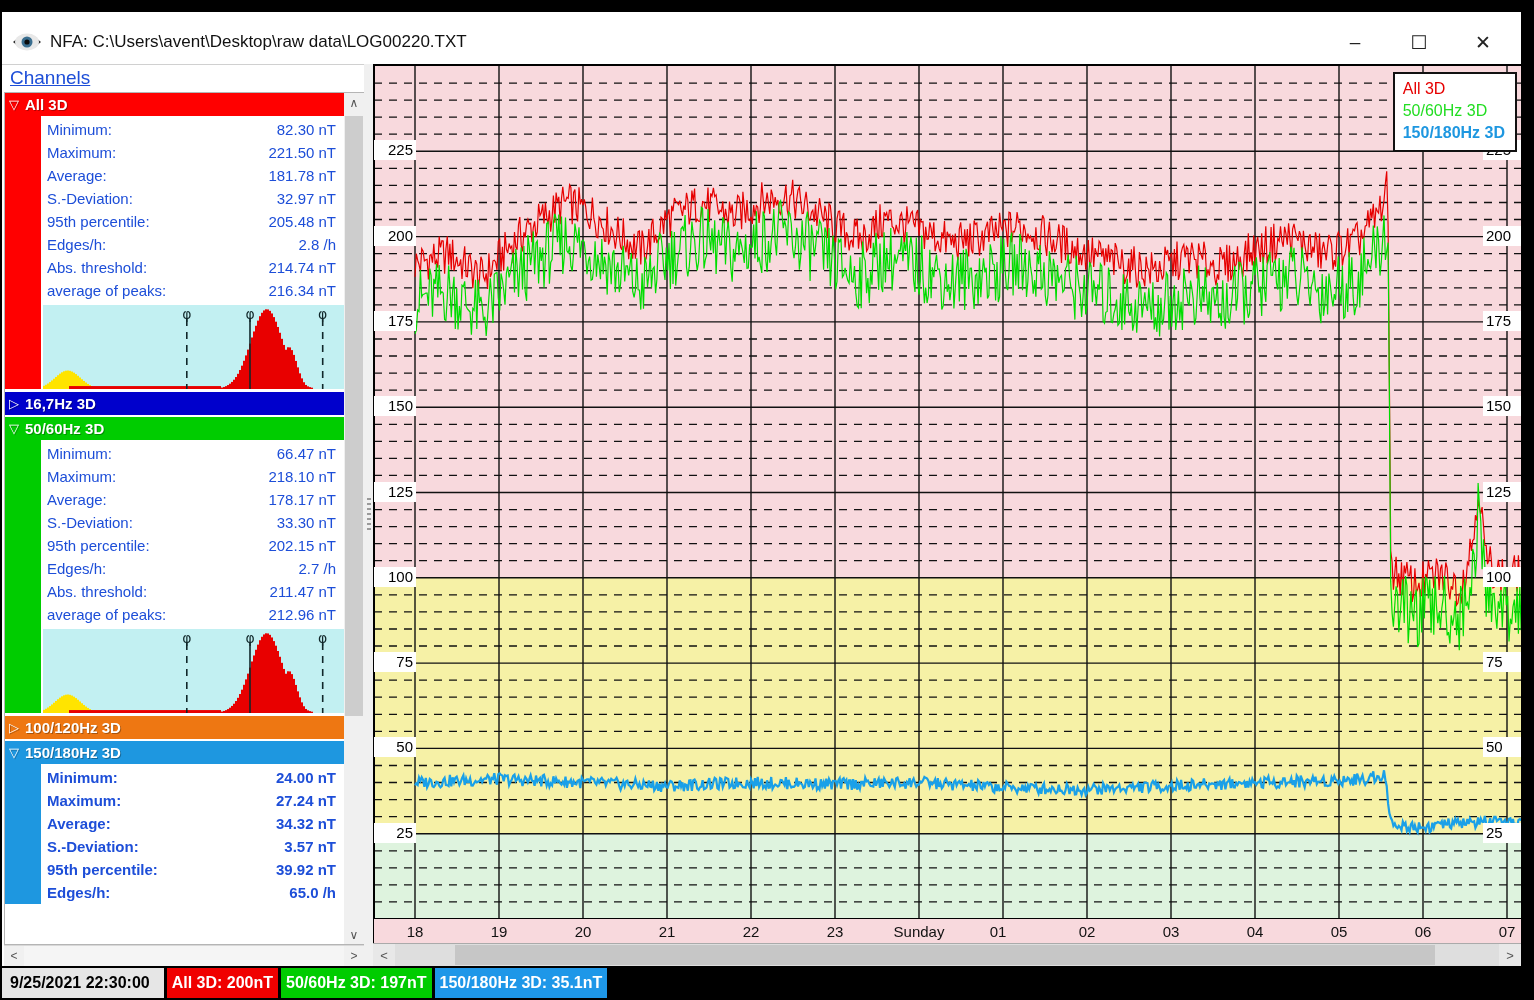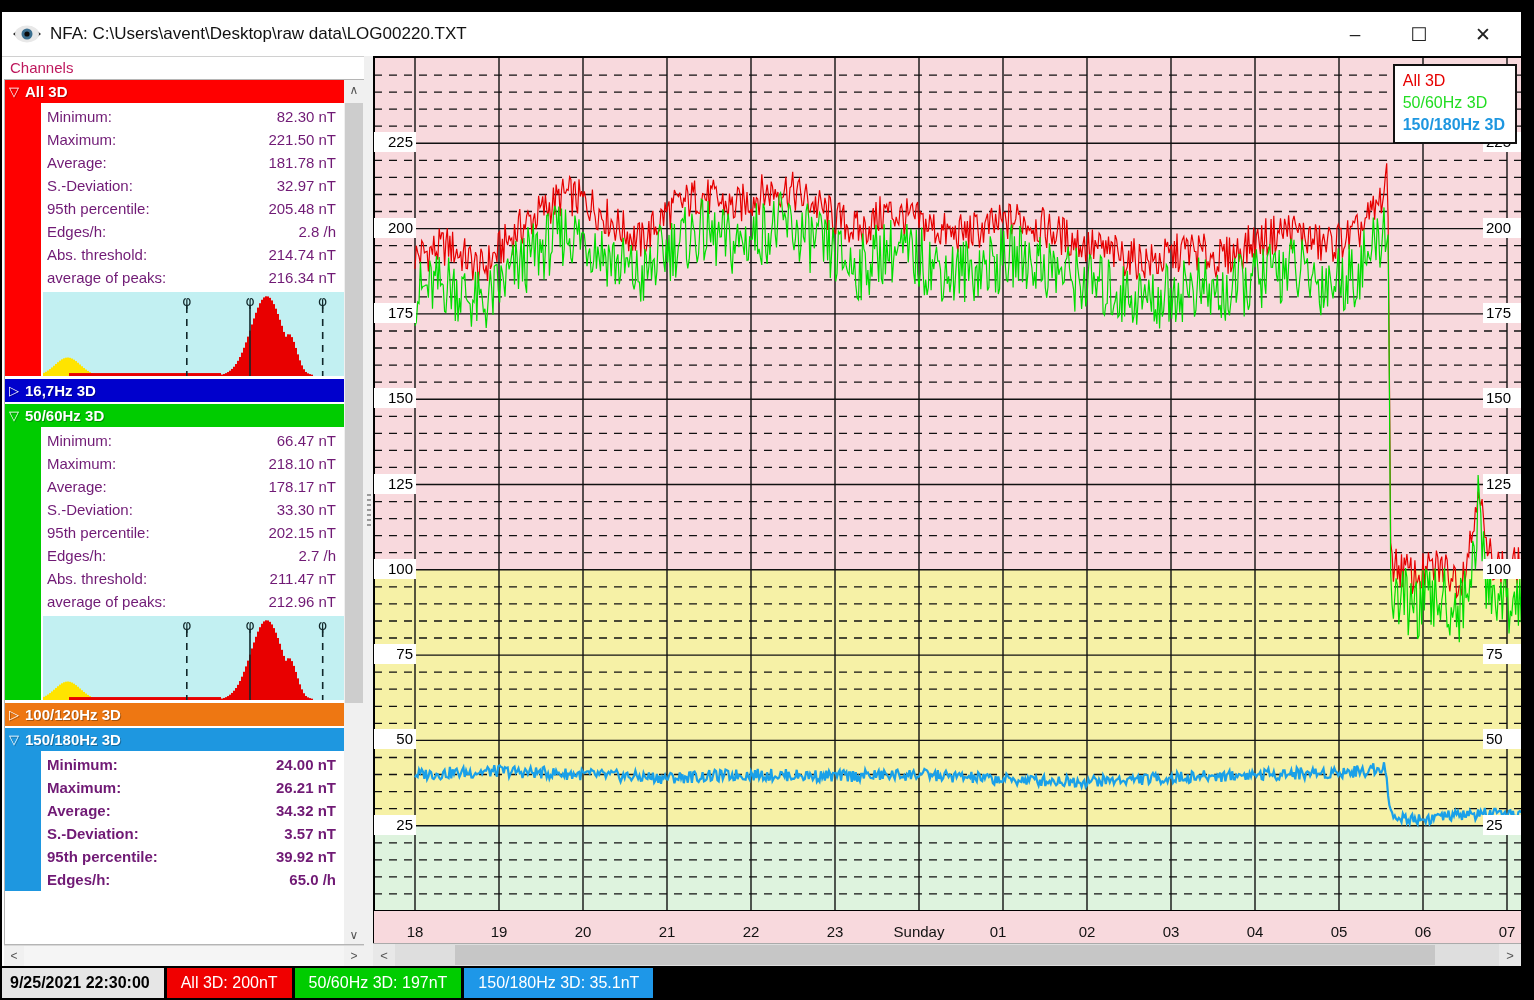--- a/index.html
+++ b/index.html
@@ -1,43 +1,43 @@
 <!DOCTYPE html>
 <html><head>
 <meta charset="utf-8">
 <style>
   html,body{margin:0;padding:0;background:#000;}
   .page{position:relative;width:1534px;height:1000px;background:#000;overflow:hidden;
         font-family:"Liberation Sans",sans-serif;-webkit-font-smoothing:antialiased;}
   .window{position:absolute;left:2px;top:12px;width:1519px;height:954px;background:#fff;
           display:flex;flex-direction:column;overflow:hidden;}
   
-  .titlebar{height:44px;display:flex;align-items:center;padding:0 6px 0 10px;flex:0 0 auto;}
+  .titlebar{height:44px;display:flex;align-items:center;padding:8px 6px 0 10px;flex:0 0 auto;}
   .app-icon{width:30px;height:22px;margin-right:8px;flex:0 0 auto;}
   .title-text{font-size:17px;color:#111;white-space:nowrap;}
   .win-controls{margin-left:auto;display:flex;align-items:center;}
   .win-btn{width:64px;height:34px;display:flex;align-items:center;justify-content:center;
            font-size:19px;color:#222;cursor:default;}
   
   .menubar{height:32px;display:flex;align-items:center;padding-left:2px;flex:0 0 auto;}
   .menu-item{padding:0 13px;font-size:16px;color:#111;}
   
   .content{flex:1;display:flex;min-height:0;}
   .left-panel{width:362px;flex:0 0 auto;display:flex;flex-direction:column;border-top:1px solid #d0d0d0;}
-  .channels-title{font-size:15px;color:#be185d;padding:2px 0 3px 8px;flex:0 0 auto;}
+  .channels-title{font-size:19px;color:#1d4ed8;padding:2px 0 3px 8px;flex:0 0 auto;text-decoration:underline;}
   .channels-box{flex:1;display:flex;min-height:0;border:1px solid #b5b5b5;border-right:none;margin-left:2px;}
   .channel-list{flex:1;overflow:hidden;background:#fff;position:relative;}
   .section{margin-bottom:2px;}
   .sec-header{height:23px;display:flex;align-items:center;color:#fff;font-weight:700;font-size:15px;
               padding-left:4px;text-shadow:1px 1px 0 rgba(0,0,0,.3);}
   .sec-marker{width:16px;font-size:13px;font-weight:400;}
   .sec-body{position:relative;background:#fff;}
   .sec-strip{position:absolute;left:0;top:0;bottom:0;width:36px;}
   .stats{margin-left:38px;margin-right:4px;padding-top:2px;}
-  .srow{display:flex;height:23px;line-height:23px;font-size:15px;color:#701a75;padding:0 4px;}
+  .srow{display:flex;height:23px;line-height:23px;font-size:15px;color:#1d4ed8;padding:0 4px;}
   .srow .sl{flex:0 0 auto;}
   .srow .sv{margin-left:auto;text-align:right;}
   .bold .srow{font-weight:700;}
   .histo{display:block;margin:3px 4px 3px 38px;}
   
   .vscroll{width:20px;flex:0 0 auto;background:#f0f0f0;display:flex;flex-direction:column;}
   .sb-btn{height:19px;display:flex;align-items:center;justify-content:center;color:#555;
           font-size:12px;background:#f0f0f0;flex:0 0 auto;}
   .vtrack{flex:1;position:relative;background:#f0f0f0;}
   .vthumb{position:absolute;left:1px;right:1px;top:4px;height:600px;background:#cdcdcd;}
@@ -58,21 +58,21 @@
   .legend{position:absolute;top:6px;right:4px;background:#fff;border:2px solid #111;
           padding:4px 10px 6px 8px;z-index:8;}
   .legend-item{font-size:16px;line-height:22px;white-space:nowrap;}
   .legend-item.bold{font-weight:700;}
   .chart-hscroll{height:22px;flex:0 0 auto;display:flex;background:#dedede;border-top:1px solid #aaa;}
   .chart-hscroll .sb-btn{width:22px;height:100%;background:#e8e8e8;font-size:13px;}
   .chart-hscroll .htrack{position:relative;background:#dedede;}
   .hthumb{position:absolute;top:1px;bottom:1px;left:60px;width:980px;background:#c6c6c6;}
   
   .statusbar{position:absolute;left:2px;top:968px;height:30px;display:flex;align-items:stretch;z-index:9;}
-  .chip{display:flex;align-items:center;padding:0 14px;font-size:16px;font-weight:400;color:#fff;
+  .chip{display:flex;align-items:center;padding:0 5px;font-size:16px;font-weight:700;color:#fff;
         margin-right:3px;white-space:nowrap;}
   .chip.date{background:#e6e6e6;color:#000;font-weight:600;padding:0 14px 0 8px;}
   
   .watermark{position:absolute;right:46px;bottom:6px;display:flex;align-items:center;gap:10px;
              opacity:.8;z-index:20;color:#fff;pointer-events:none;}
   .wm-logo{width:42px;height:42px;display:grid;grid-template-columns:18px 18px;grid-template-rows:18px 18px;gap:4px;}
   .wm-sq{background:#fff;opacity:.9;}
   .wm-sq.small{width:12px;height:12px;align-self:end;}
   .wm-text .l1{font-size:27px;font-weight:700;letter-spacing:2px;line-height:26px;}
   .wm-text .l2{font-size:27px;font-weight:700;letter-spacing:2px;line-height:24px;display:flex;align-items:baseline;gap:8px;}
@@ -528,21 +528,21 @@
                 </div>
                 <div class="sec-body bold">
                   <div class="sec-strip" style="background: rgb(30, 151, 224);"></div>
                   <div class="stats">
                     <div class="srow">
                       <span class="sl">Minimum:</span>
                       <span class="sv">24.00 nT</span>
                     </div>
                     <div class="srow">
                       <span class="sl">Maximum:</span>
-                      <span class="sv">26.21 nT</span>
+                      <span class="sv">27.24 nT</span>
                     </div>
                     <div class="srow">
                       <span class="sl">Average:</span>
                       <span class="sv">34.32 nT</span>
                     </div>
                     <div class="srow">
                       <span class="sl">S.-Deviation:</span>
                       <span class="sv">3.57 nT</span>
                     </div>
                     <div class="srow">

